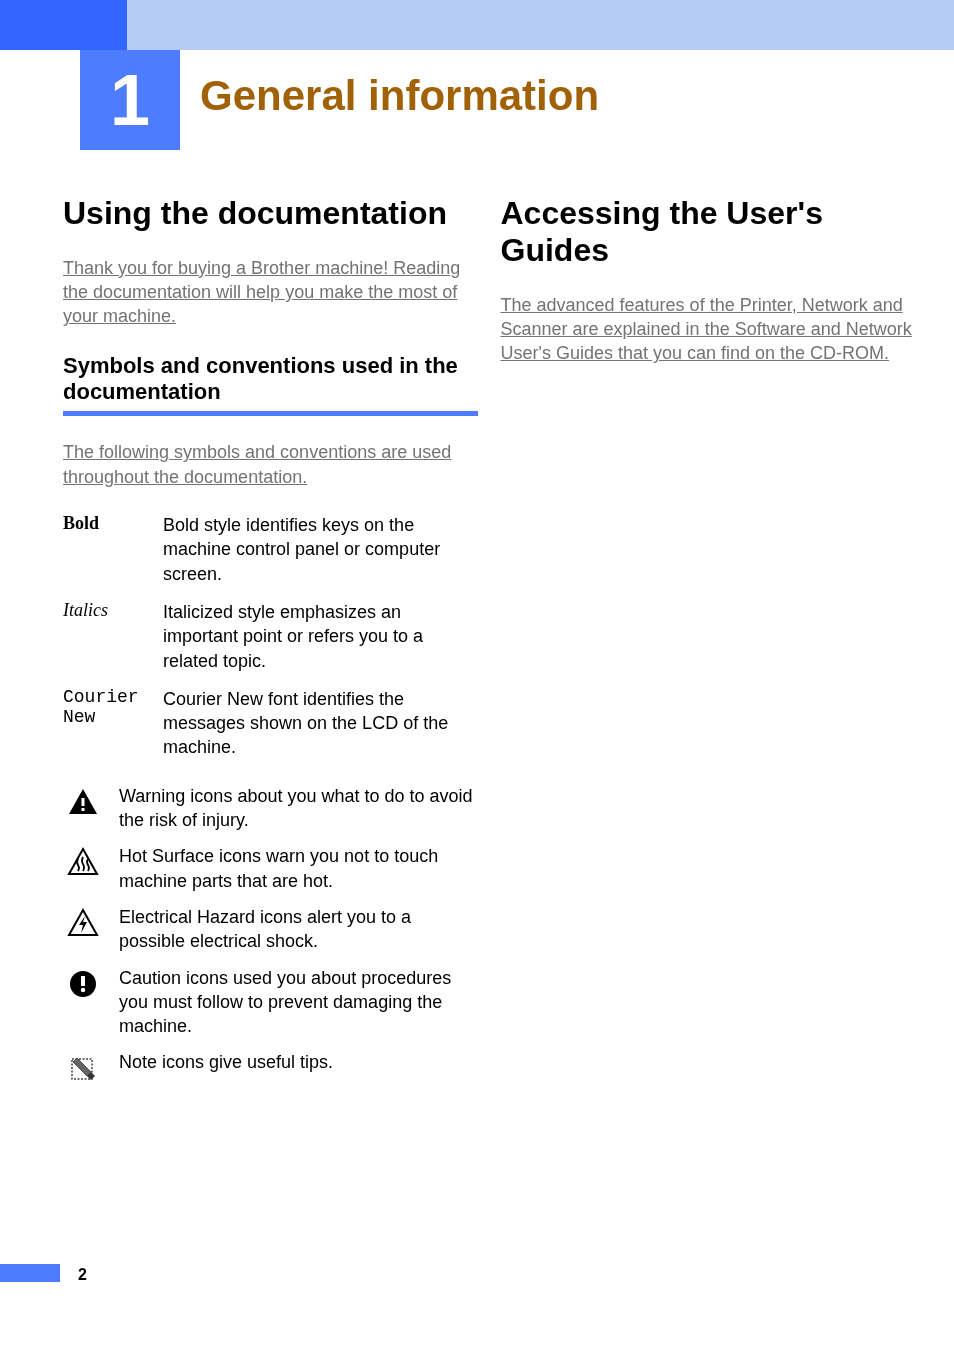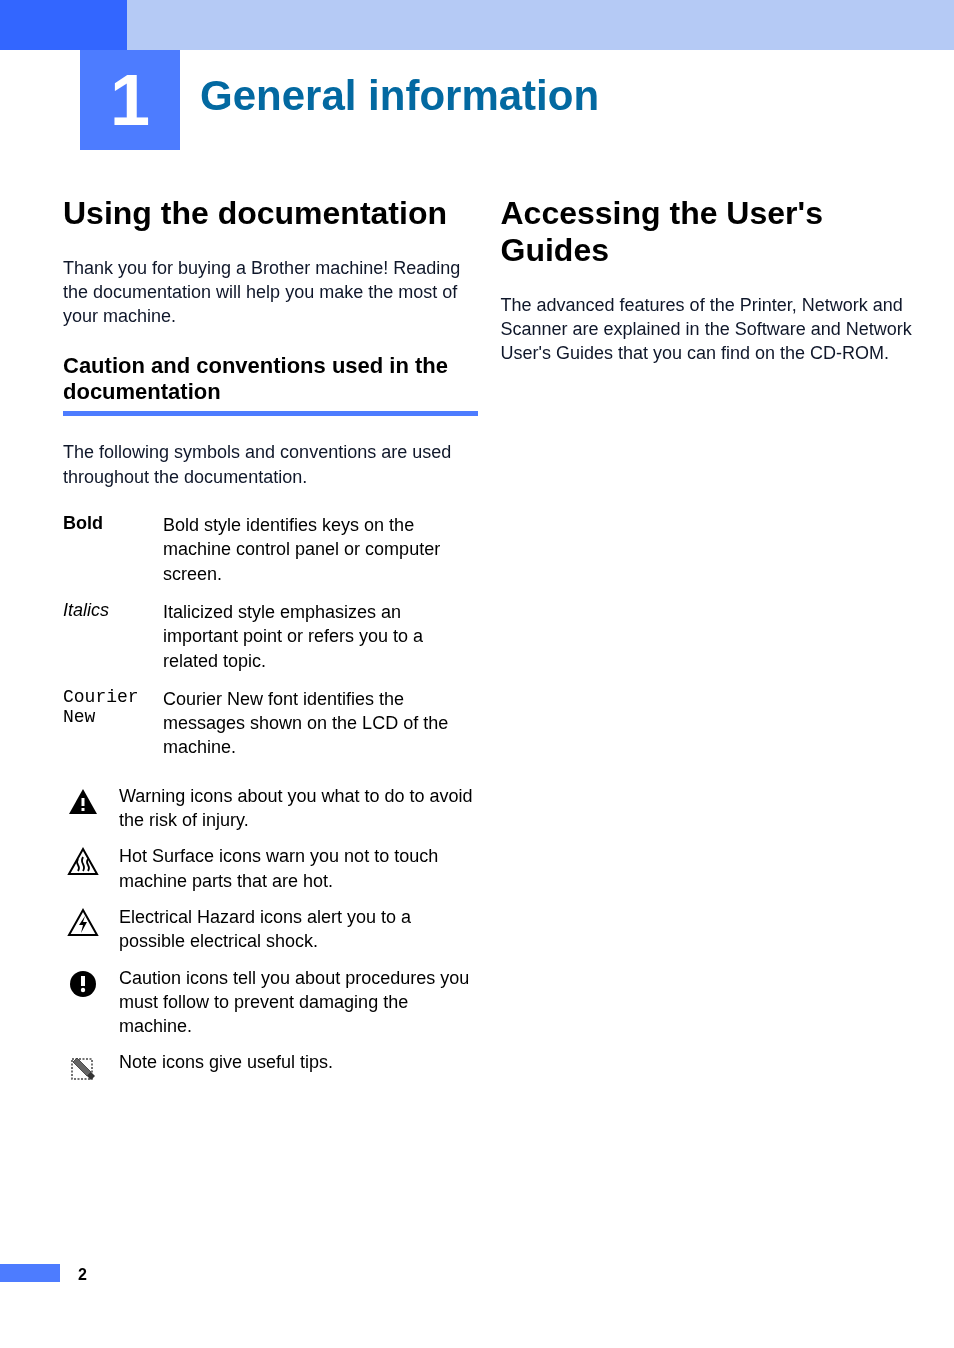--- a/index.html
+++ b/index.html
@@ -45,21 +45,21 @@
       font-size: 72px;
       font-weight: bold;
       font-family: Arial, sans-serif;
     }
     .chapter-title {
       position: absolute;
       left: 200px;
       top: 72px;
       font-size: 42px;
       font-weight: bold;
-      color: #0369a1;
+      color: #a16207;
     }
     .content {
       position: absolute;
       top: 195px;
       left: 12px;
       width: 100%;
       display: flex;
       padding: 0 51px;
       gap: 23px;
     }
@@ -69,21 +69,22 @@
     .section-heading {
       font-size: 32px;
       font-weight: bold;
       margin-bottom: 24px;
       line-height: 1.15;
     }
     .body-text {
       font-size: 18px;
       line-height: 1.35;
       margin-bottom: 24px;
-      color: #0f172a;
+      color: #737373;
+      text-decoration: underline;
     }
     .subsection-heading {
       font-size: 22px;
       font-weight: bold;
       margin-bottom: 6px;
       line-height: 1.2;
     }
     .subsection-divider {
       height: 5px;
       background: #4d7cff;
@@ -97,20 +98,21 @@
     .def-row {
       display: flex;
       margin-bottom: 14px;
       align-items: flex-start;
     }
     .def-label {
       width: 100px;
       flex-shrink: 0;
       font-size: 18px;
       padding-right: 8px;
+      font-family: Liberation Serif, serif;
     }
     .def-label.bold {
       font-weight: bold;
     }
     .def-label.italic {
       font-style: italic;
     }
     .def-label.mono {
       font-family: 'Courier New', monospace;
     }
@@ -170,21 +172,21 @@
   <span class="chapter-number">1</span>
 </div>
 
 <h1 class="chapter-title">General information</h1>
 
 <div class="content">
   <div class="column">
     <h2 class="section-heading">Using the documentation</h2>
     <p class="body-text">Thank you for buying a Brother machine! Reading the documentation will help you make the most of your machine.</p>
 
-    <h3 class="subsection-heading">Caution and conventions used in the documentation</h3>
+    <h3 class="subsection-heading">Symbols and conventions used in the documentation</h3>
     <div class="subsection-divider"></div>
     <p class="body-text">The following symbols and conventions are used throughout the documentation.</p>
 
     <div class="def-table">
       <div class="def-row">
         <div class="def-label bold">Bold</div>
         <div class="def-text">Bold style identifies keys on the machine control panel or computer screen.</div>
       </div>
       <div class="def-row">
         <div class="def-label italic">Italics</div>
@@ -228,21 +230,21 @@
         <div class="icon-text">Electrical Hazard icons alert you to a possible electrical shock.</div>
       </div>
       <div class="icon-row">
         <div class="icon-cell">
           <svg class="icon" viewBox="0 0 32 32">
               <circle cx="16" cy="16" r="13" fill="#000"></circle>
               <rect x="14" y="8" width="4" height="10" fill="#fff"></rect>
               <circle cx="16" cy="22" r="2.2" fill="#fff"></circle>
             </svg>
         </div>
-        <div class="icon-text">Caution icons tell you about procedures you must follow to prevent damaging the machine.</div>
+        <div class="icon-text">Caution icons used you about procedures you must follow to prevent damaging the machine.</div>
       </div>
       <div class="icon-row">
         <div class="icon-cell">
           <svg class="icon" viewBox="0 0 32 32">
               <rect x="5" y="7" width="20" height="20" fill="none" stroke="#444" stroke-width="1.5" stroke-dasharray="2 1.5"></rect>
               <path d="M10 6 L24 20 L20 24 L6 10 Z" fill="#666" stroke="#333" stroke-width="0.8"></path>
               <path d="M24 20 L28 24 L24 28 L20 24 Z" fill="#333"></path>
             </svg>
         </div>
         <div class="icon-text">Note icons give useful tips.</div>

